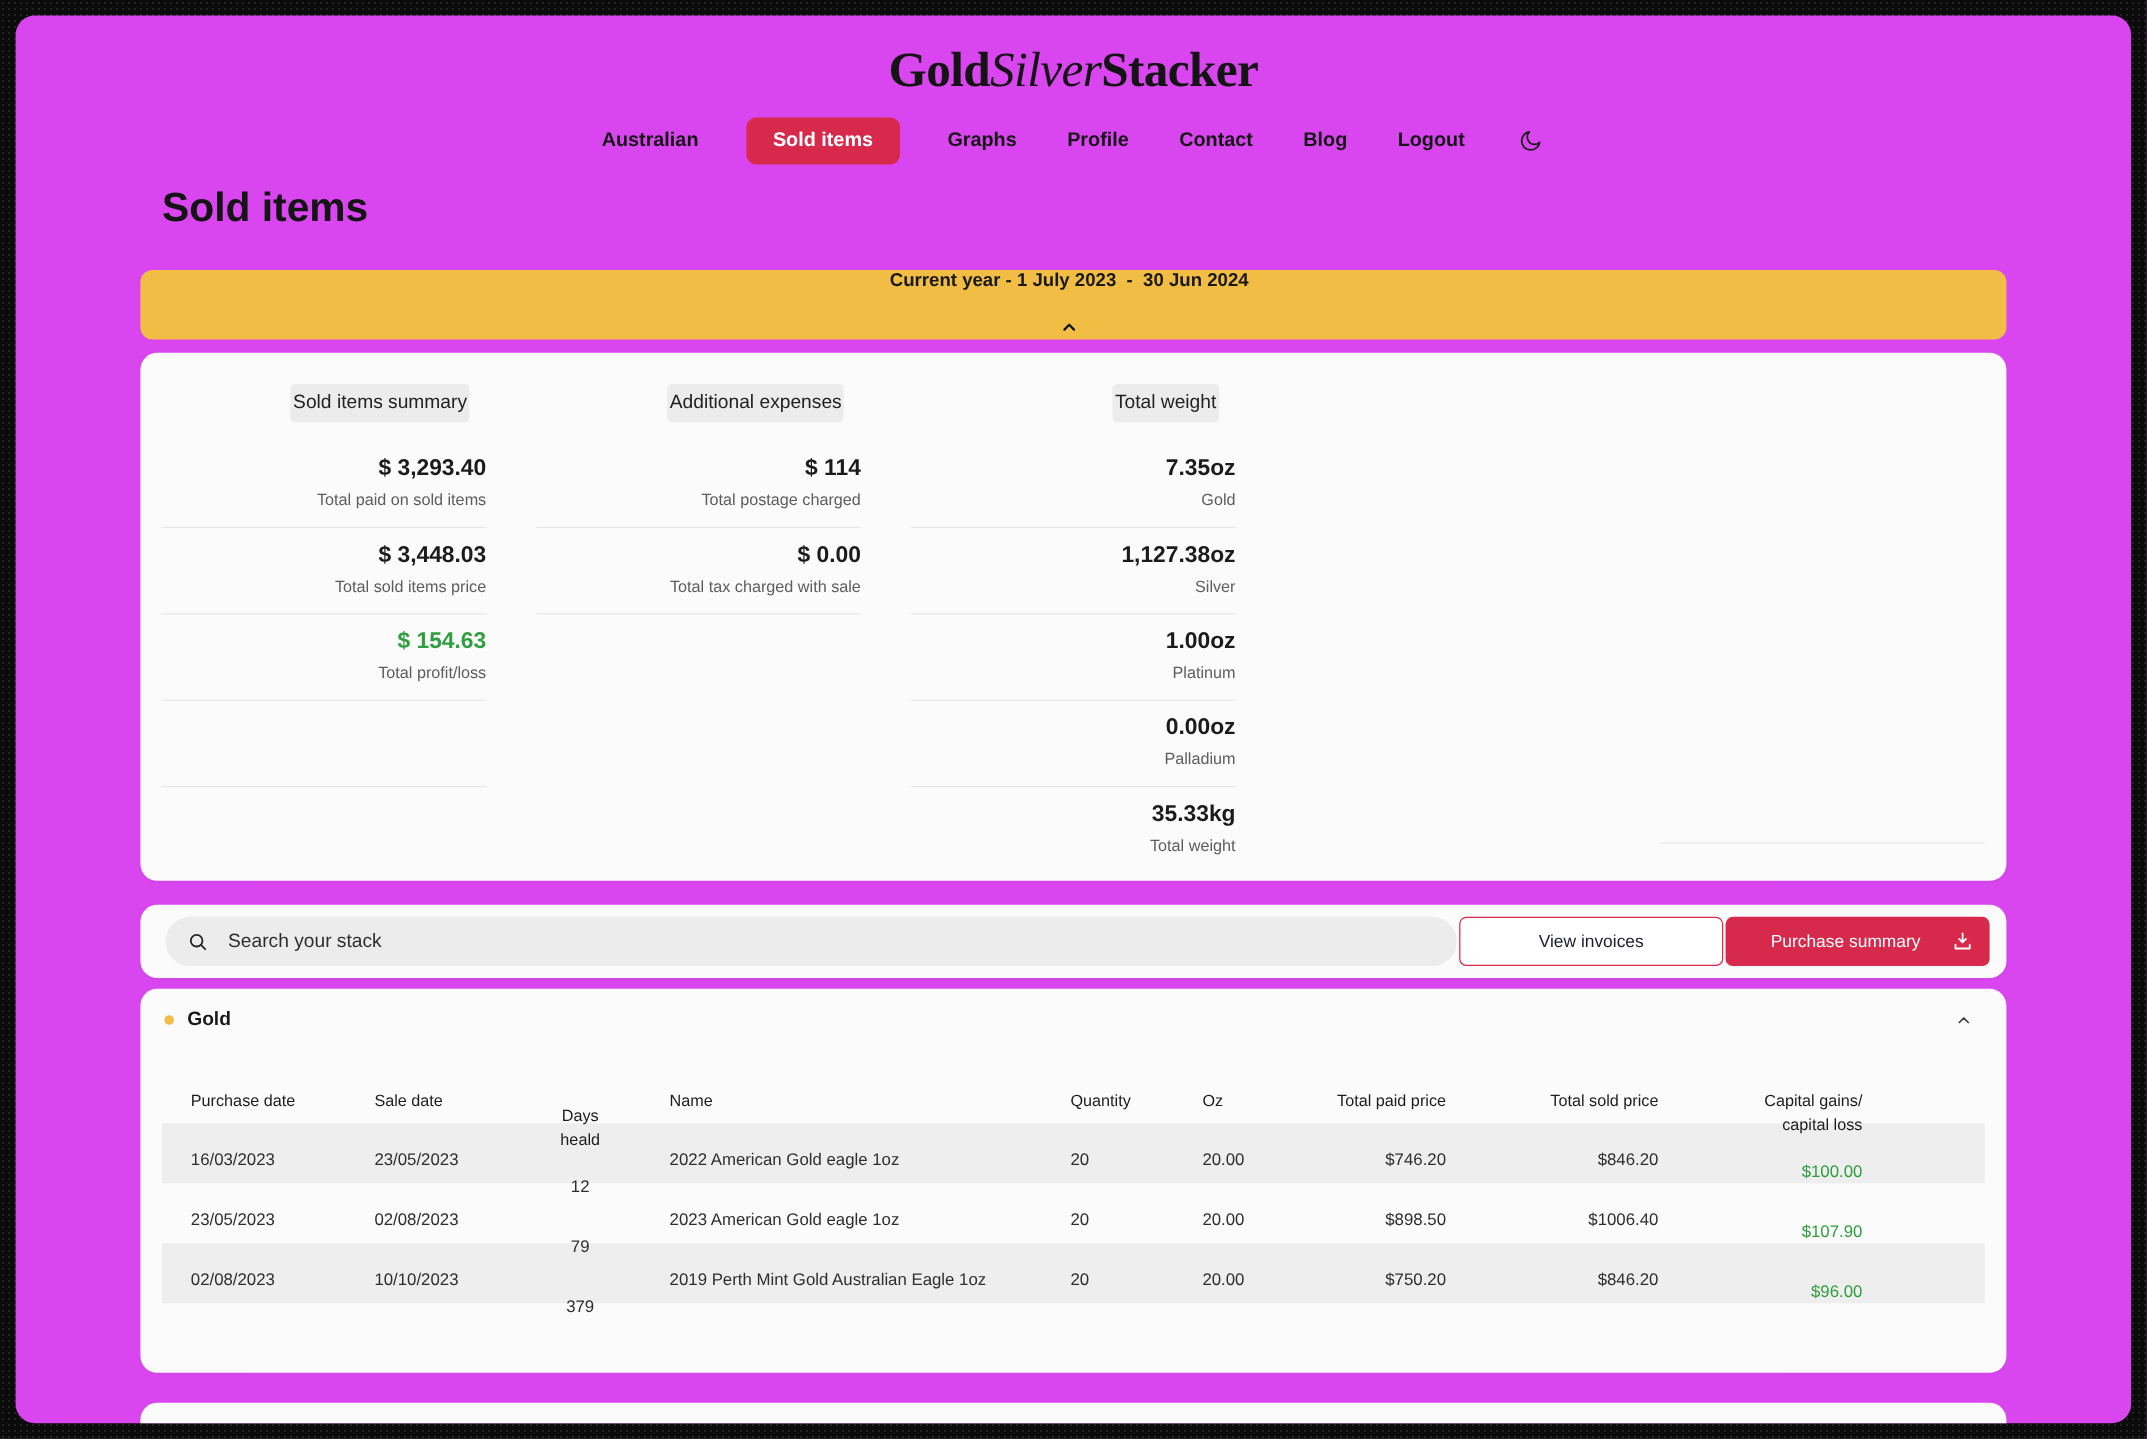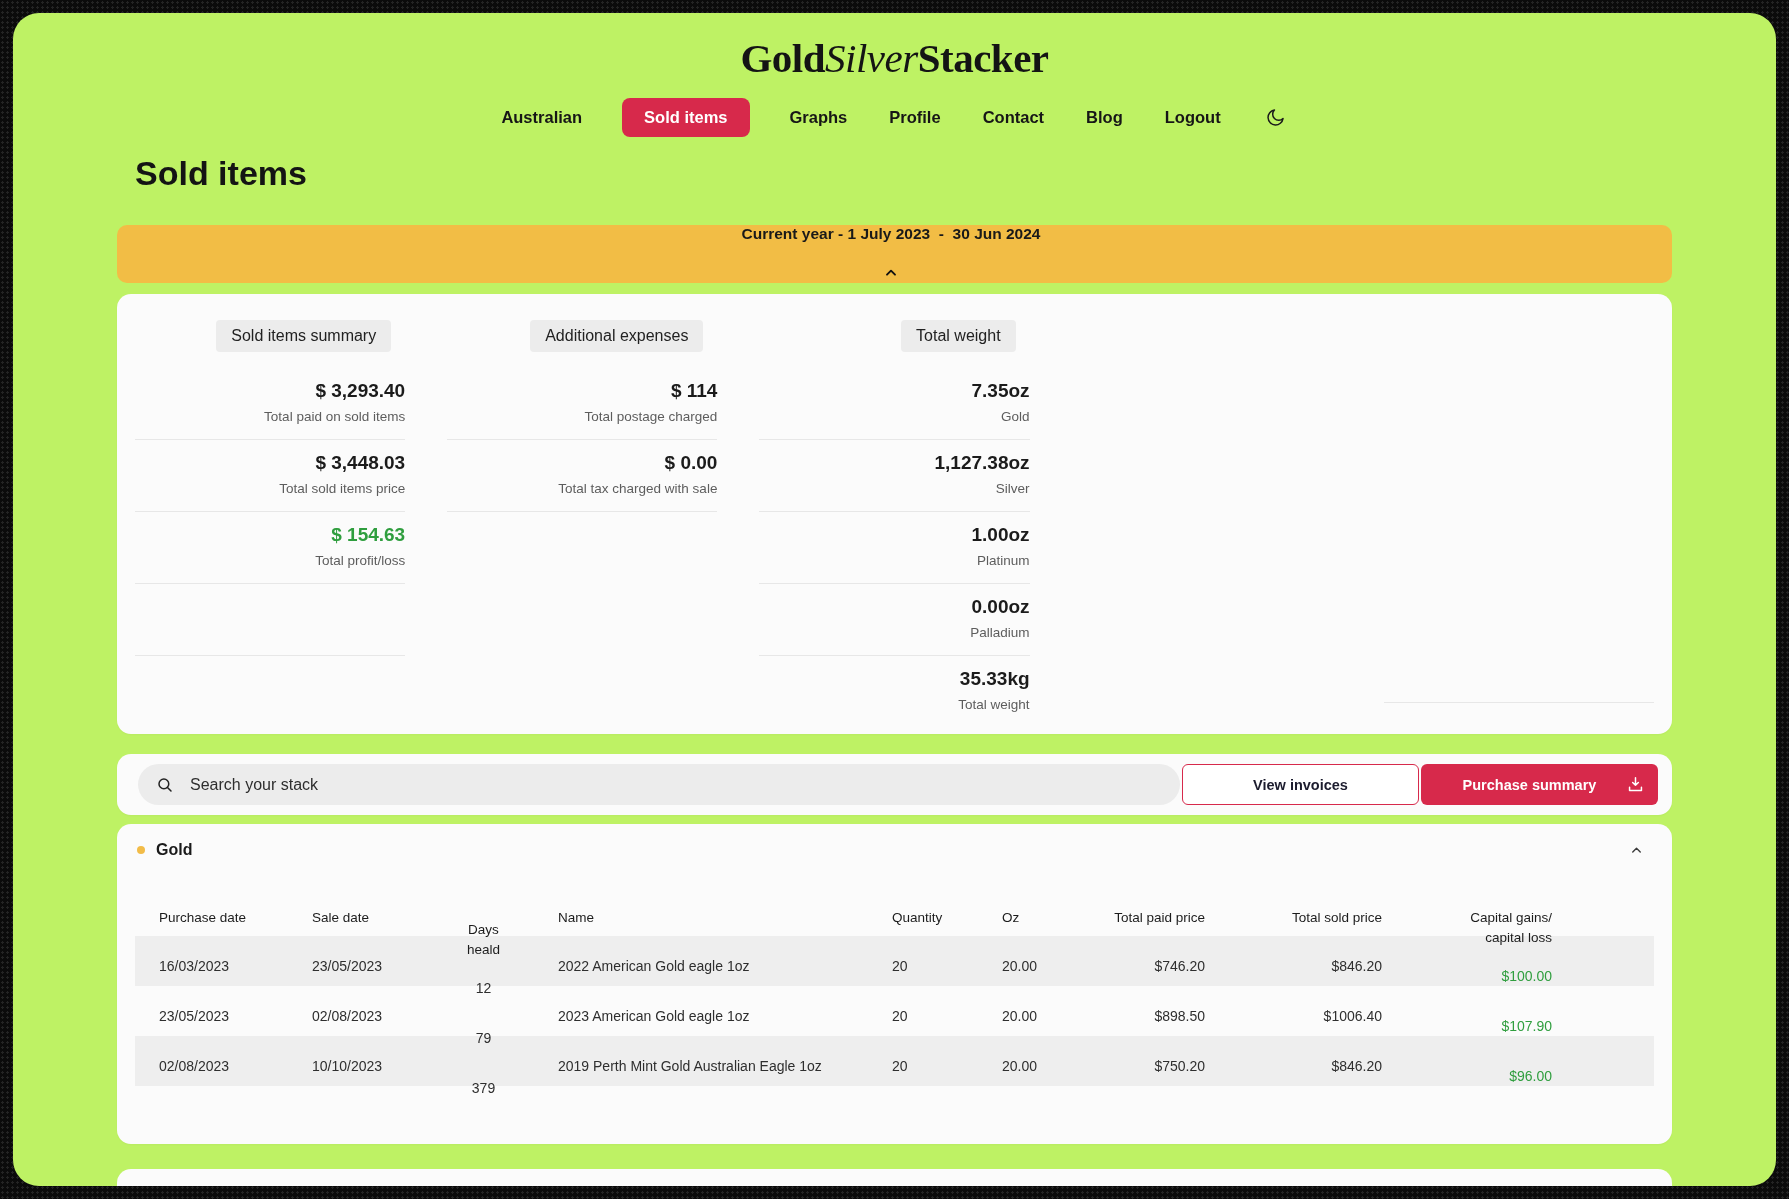--- a/index.html
+++ b/index.html
@@ -12,21 +12,21 @@
   html,body{margin:0;padding:0;}
   body{
     width:1789px;height:1199px;position:relative;
     background:#0b0b0b;
     background-image:radial-gradient(rgba(255,255,255,.10) 1px, transparent 1.2px);
     background-size:5px 5px;
     font-family:"Liberation Sans", sans-serif;
     color:#1b1b1b;
   }
   .page{
-    position:absolute;inset:13px;background:#bef264;border-radius:26px;overflow:hidden;
+    position:absolute;inset:13px;background:#d946ef;border-radius:16px;overflow:hidden;
   }
   .content{width:1555px;margin:0 auto;}
 
   
   .logo{ text-align:center;padding-top:23px;font-family:"Liberation Serif", serif;
     font-size:41px;line-height:44px;color:#141414;letter-spacing:-0.5px;}
   .logo .b{font-weight:700;}
   .logo .i{font-style:italic;font-weight:400;}
   .nav{margin-top:18px;display:flex;justify-content:center;align-items:center;gap:38px;}
   .nav-item{
@@ -46,42 +46,42 @@
   }
   .icon-btn{border:none;background:transparent;cursor:pointer;display:flex;align-items:center;padding:2px;}
 
   
   .summary-card{
     margin-top:11px;background:#fbfbfb;border-radius:14px;box-shadow:0 1px 2px rgba(0,0,0,.03);
     padding:26px 18px 6px;display:grid;grid-template-columns:repeat(5,1fr);column-gap:42px;
   }
   .sum-chip{
     display:block;width:max-content;margin:0 14px 16px auto;background:#ececec;color:#222;
-    font-size:16px;padding:7px 15px;border-radius:4px;
+    font-size:16px;padding:7px 2px;border-radius:4px;
   }
   .sum-stat{height:72px;text-align:right;padding-top:8px;}
   .sum-stat.ruled{border-bottom:1px solid #e7e7e7;}
   .sum-value{font-size:19px;font-weight:700;line-height:30px;color:#1b1b1b;}
   .sum-value.green{color:var(--green);}
   .sum-label{font-size:13.5px;color:#5d5d5d;margin-top:3px;}
   .sum-col.spaced{padding-top:48px;}
   .ghost-row{height:67px;}
   .ghost-row.ruled{border-bottom:1px solid #e7e7e7;}
 
   
   .toolbar-card{
     margin-top:20px;height:61px;background:#fbfbfb;border-radius:14px;box-shadow:0 1px 2px rgba(0,0,0,.03);
     display:flex;align-items:center;gap:2px;padding:0 14px 0 21px;
   }
   .search-pill{flex:1;height:41px;background:#ececec;border-radius:21px;display:flex;align-items:center;gap:14px;padding:0 18px;}
   .search-pill input{
     flex:1;border:none;background:transparent;outline:none;font-family:inherit;font-size:16px;color:#222;
   }
   .search-pill input::placeholder{color:#2e2e2e;opacity:1;}
-  .btn{height:41px;width:237px;border-radius:6px;font-family:inherit;font-size:14.5px;font-weight:700;
+  .btn{height:41px;width:220px;border-radius:6px;font-family:inherit;font-size:14.5px;font-weight:400;
     display:flex;align-items:center;justify-content:center;cursor:pointer;}
   .btn-outline{background:#ffffff;border:1.5px solid var(--accent);color:#1c1c2e;}
   .btn-solid{background:var(--accent);border:none;color:#fff;position:relative;padding-right:26px;}
   .btn-solid svg{position:absolute;right:13px;top:11px;}
 
   
   .gold-card{
     margin-top:9px;background:#fbfbfb;border-radius:14px;box-shadow:0 1px 2px rgba(0,0,0,.03);
     padding:0 18px 58px;
   }

